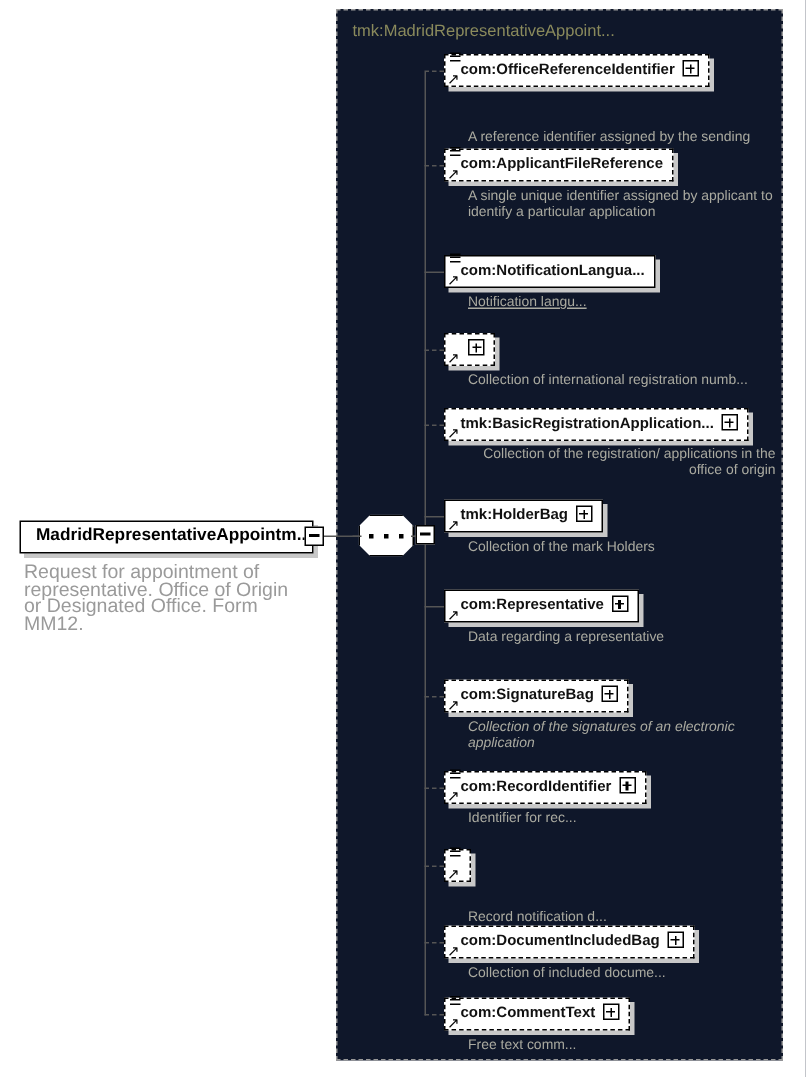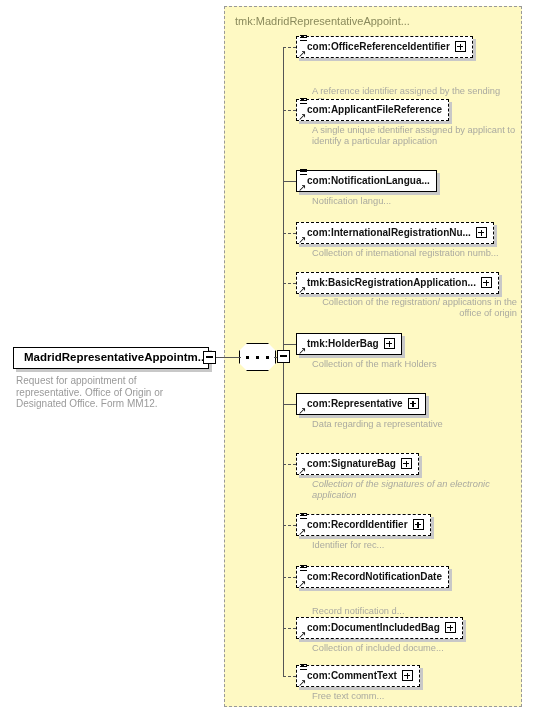--- a/index.html
+++ b/index.html
@@ -15,21 +15,21 @@
     overflow: hidden;
   }
 
   
   #schema-container {
     position: absolute;
     left: 224px;
     top: 6px;
     width: 298px;
     height: 701px;
-    background: #fef9c3;
+    background: #0f172a;
     border: 1px dashed #999999;
     box-sizing: border-box;
   }
   #container-title {
     position: absolute;
     left: 10px;
     top: 8px;
     font-size: 11px;
     color: #8a8a5c;
     white-space: nowrap;
@@ -54,21 +54,21 @@
     font-size: 11.5px;
     font-weight: bold;
     color: #000000;
     white-space: nowrap;
   }
   #root-desc {
     position: absolute;
     left: 16px;
     top: 375px;
     width: 180px;
-    font-size: 10px;
+    font-size: 13px;
     line-height: 11.5px;
     color: #9a9a9a;
   }
   
   #root-toggle {
     position: absolute;
     left: 203px;
     top: 351px;
     width: 13px;
     height: 13px;
@@ -323,42 +323,42 @@
           <b></b>
           <b></b>
           <b></b>
         </div><div class="arrow-glyph">↗</div><span class="node-label">com:ApplicantFileReference</span></div></div>
     <div class="child-desc" style="top: 125px;">A single unique identifier assigned by applicant to identify a particular application</div>
     <div class="child" style="top: 170px;"><div class="stub"></div><div class="node-box"><div class="seq-glyph">
           <b></b>
           <b></b>
           <b></b>
         </div><div class="arrow-glyph">↗</div><span class="node-label">com:NotificationLangua...</span></div></div>
-    <div class="child-desc" style="top: 196px;">Notification langu...</div>
-    <div class="child optional" style="top: 222px;"><div class="stub"></div><div class="node-box"><div class="arrow-glyph">↗</div><span class="node-label">com:InternationalRegistrationNu...</span><span class="plus-box"></span></div></div>
+    <div class="child-desc" style="top: 196px; text-decoration: underline;">Notification langu...</div>
+    <div class="child optional" style="top: 222px;"><div class="stub"></div><div class="node-box"><div class="arrow-glyph">↗</div><span class="plus-box"></span></div></div>
     <div class="child-desc" style="top: 248px;">Collection of international registration numb...</div>
     <div class="child optional" style="top: 272px;"><div class="stub"></div><div class="node-box"><div class="arrow-glyph">↗</div><span class="node-label">tmk:BasicRegistrationApplication...</span><span class="plus-box"></span></div></div>
     <div class="child-desc" style="top: 297px; text-align: right;">Collection of the registration/ applications in the office of origin</div>
     <div class="child" style="top: 333px;"><div class="stub"></div><div class="node-box"><div class="arrow-glyph">↗</div><span class="node-label">tmk:HolderBag</span><span class="plus-box"></span></div></div>
     <div class="child-desc" style="top: 359px;">Collection of the mark Holders</div>
     <div class="child" style="top: 393px;"><div class="stub"></div><div class="node-box"><div class="arrow-glyph">↗</div><span class="node-label">com:Representative</span><span class="plus-box"></span></div></div>
     <div class="child-desc" style="top: 419px;">Data regarding a representative</div>
     <div class="child optional" style="top: 453px;"><div class="stub"></div><div class="node-box"><div class="arrow-glyph">↗</div><span class="node-label">com:SignatureBag</span><span class="plus-box"></span></div></div>
     <div class="child-desc" style="top: 479px; font-style: italic;">Collection of the signatures of an electronic application</div>
     <div class="child optional" style="top: 514px;"><div class="stub"></div><div class="node-box"><div class="seq-glyph">
           <b></b>
           <b></b>
           <b></b>
         </div><div class="arrow-glyph">↗</div><span class="node-label">com:RecordIdentifier</span><span class="plus-box"></span></div></div>
     <div class="child-desc" style="top: 540px;">Identifier for rec...</div>
     <div class="child optional" style="top: 566px;"><div class="stub"></div><div class="node-box"><div class="seq-glyph">
           <b></b>
           <b></b>
           <b></b>
-        </div><div class="arrow-glyph">↗</div><span class="node-label">com:RecordNotificationDate</span></div></div>
+        </div><div class="arrow-glyph">↗</div></div></div>
     <div class="child-desc" style="top: 606px;">Record notification d...</div>
     <div class="child optional" style="top: 617px;"><div class="stub"></div><div class="node-box"><div class="arrow-glyph">↗</div><span class="node-label">com:DocumentIncludedBag</span><span class="plus-box"></span></div></div>
     <div class="child-desc" style="top: 643px;">Collection of included docume...</div>
     <div class="child optional" style="top: 665px;"><div class="stub"></div><div class="node-box"><div class="seq-glyph">
           <b></b>
           <b></b>
           <b></b>
         </div><div class="arrow-glyph">↗</div><span class="node-label">com:CommentText</span><span class="plus-box"></span></div></div>
     <div class="child-desc" style="top: 691px;">Free text comm...</div>
   </div>

